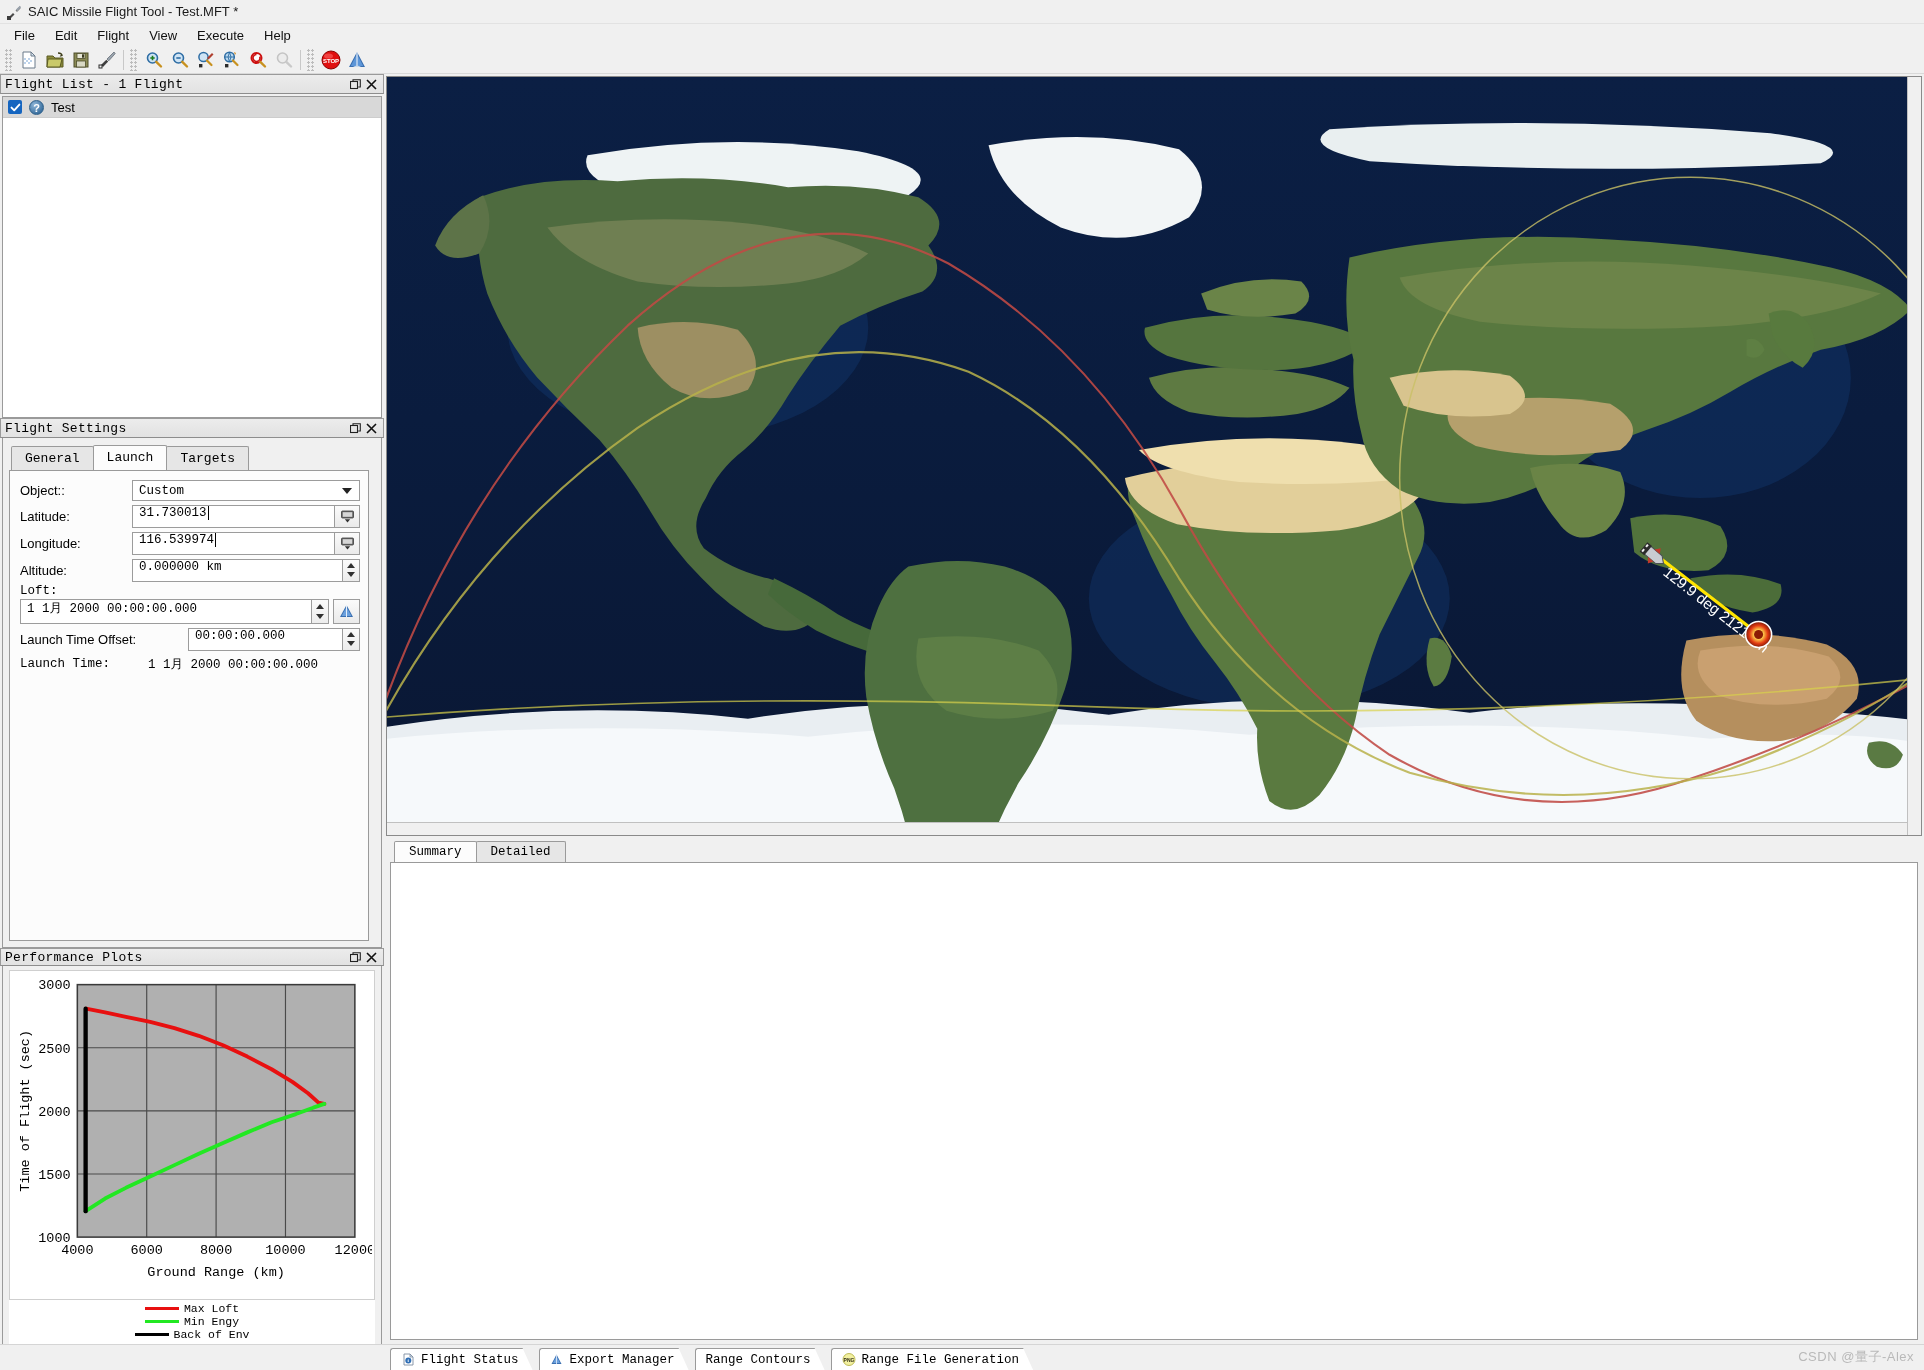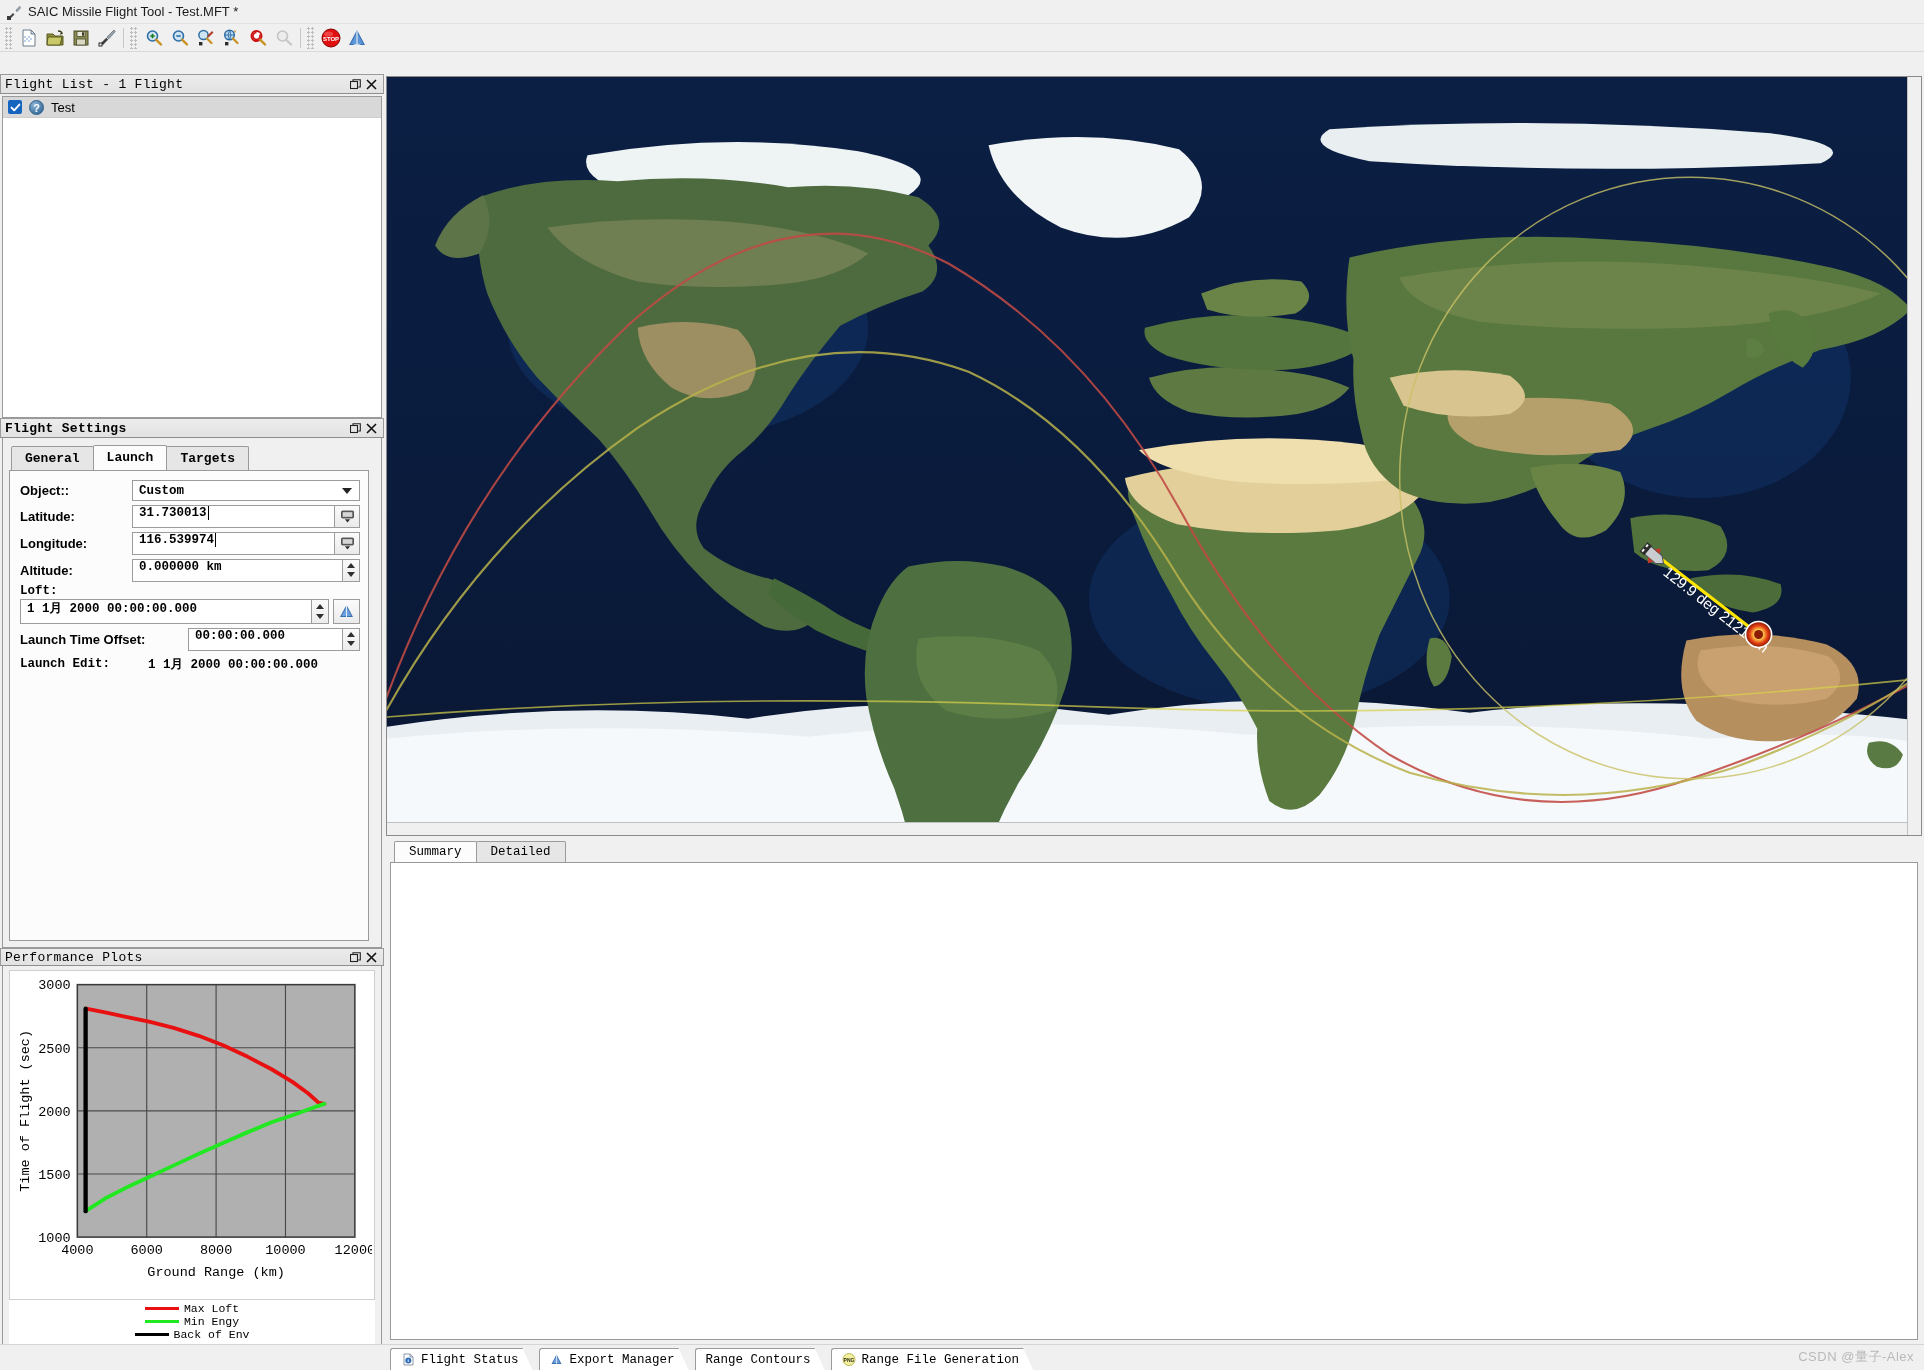--- a/index.html
+++ b/index.html
@@ -237,20 +237,28 @@
       <svg class="app-icon" viewBox="0 0 16 16">
         <path d="M14 2 L9.5 6.5 L11 8 L14.5 4.5 Z" fill="#7a7a7a"></path>
         <path d="M2.5 13.5 L7 9 L8.5 10.5 L4 15 Z" fill="#4a4a4a"></path>
         <path d="M13.8 1.8 L10 5.6 L11.5 7.1 L15 3.3 Z" fill="#9aa3ad"></path>
         <rect x="1" y="12" width="4" height="4" fill="#3b3b3b"></rect>
       </svg>
     </span>
     <span class="tb-title">SAIC Missile Flight Tool - Test.MFT *</span>
   </div>
 
+  <div class="menubar">
+    <div class="menu-item">File</div>
+    <div class="menu-item">Edit</div>
+    <div class="menu-item">Flight</div>
+    <div class="menu-item">View</div>
+    <div class="menu-item">Execute</div>
+    <div class="menu-item">Help</div>
+  </div>
 
   <div class="toolbar">
     <div class="tb-grip"></div>
 
     <div class="tb-btn">
       <svg width="20" height="20" viewBox="0 0 20 20">
         <path d="M4 2 h8 l4 4 v12 H4 Z" fill="#ffffff" stroke="#6a7a8a" stroke-width="1"></path>
         <path d="M12 2 v4 h4 Z" fill="#d8e4f0" stroke="#6a7a8a" stroke-width="1"></path>
         <g fill="#bcd2ea">
           <rect x="5" y="8" width="2" height="2"></rect>
@@ -381,21 +389,21 @@
               <svg width="11" height="11" viewBox="0 0 11 11">
                 <path d="M1.5 5.6 L4.2 8.3 L9.4 2.6" fill="none" stroke="#fff" stroke-width="1.9" stroke-linecap="round" stroke-linejoin="round"></path>
               </svg>
             </span>
             <span class="qmark">?</span>
             <span>Test</span>
           </div>
         </div>
       </div>
 
-      <div class="panel" style="flex:1; min-height:0;font-weight:bold;">
+      <div class="panel" style="flex:1; min-height:0;">
         <div class="panel-title">
           <span class="ttl">Flight Settings</span>
           <span class="pt-btn">
             <svg width="11" height="11" viewBox="0 0 11 11">
               <rect x="0.5" y="2.5" width="7" height="7" fill="none" stroke="#222" stroke-width="1.1"></rect>
               <path d="M3 2.5 V.7 H10.3 V8 H8.2" fill="none" stroke="#222" stroke-width="1.1"></path>
             </svg>
           </span>
           <span class="pt-btn">
             <svg width="11" height="11" viewBox="0 0 11 11">
@@ -493,21 +501,21 @@
                   <span>00:00:00.000</span>
                 </div>
                 <div class="spin">
                   <span class="up"></span>
                   <span class="dn"></span>
                 </div>
               </div>
             </div>
 
             <div class="form-row" style="height:22px;">
-              <div class="f-label mono" style="width:128px;">Launch Edit:</div>
+              <div class="f-label mono" style="width:128px;">Launch Time:</div>
               <div class="static-val">1 1月 2000 00:00:00.000</div>
             </div>
 
           </div>
         </div>
       </div>
 
       <div class="panel" style="height:422px;">
         <div class="panel-title">
           <span class="ttl">Performance Plots</span>

